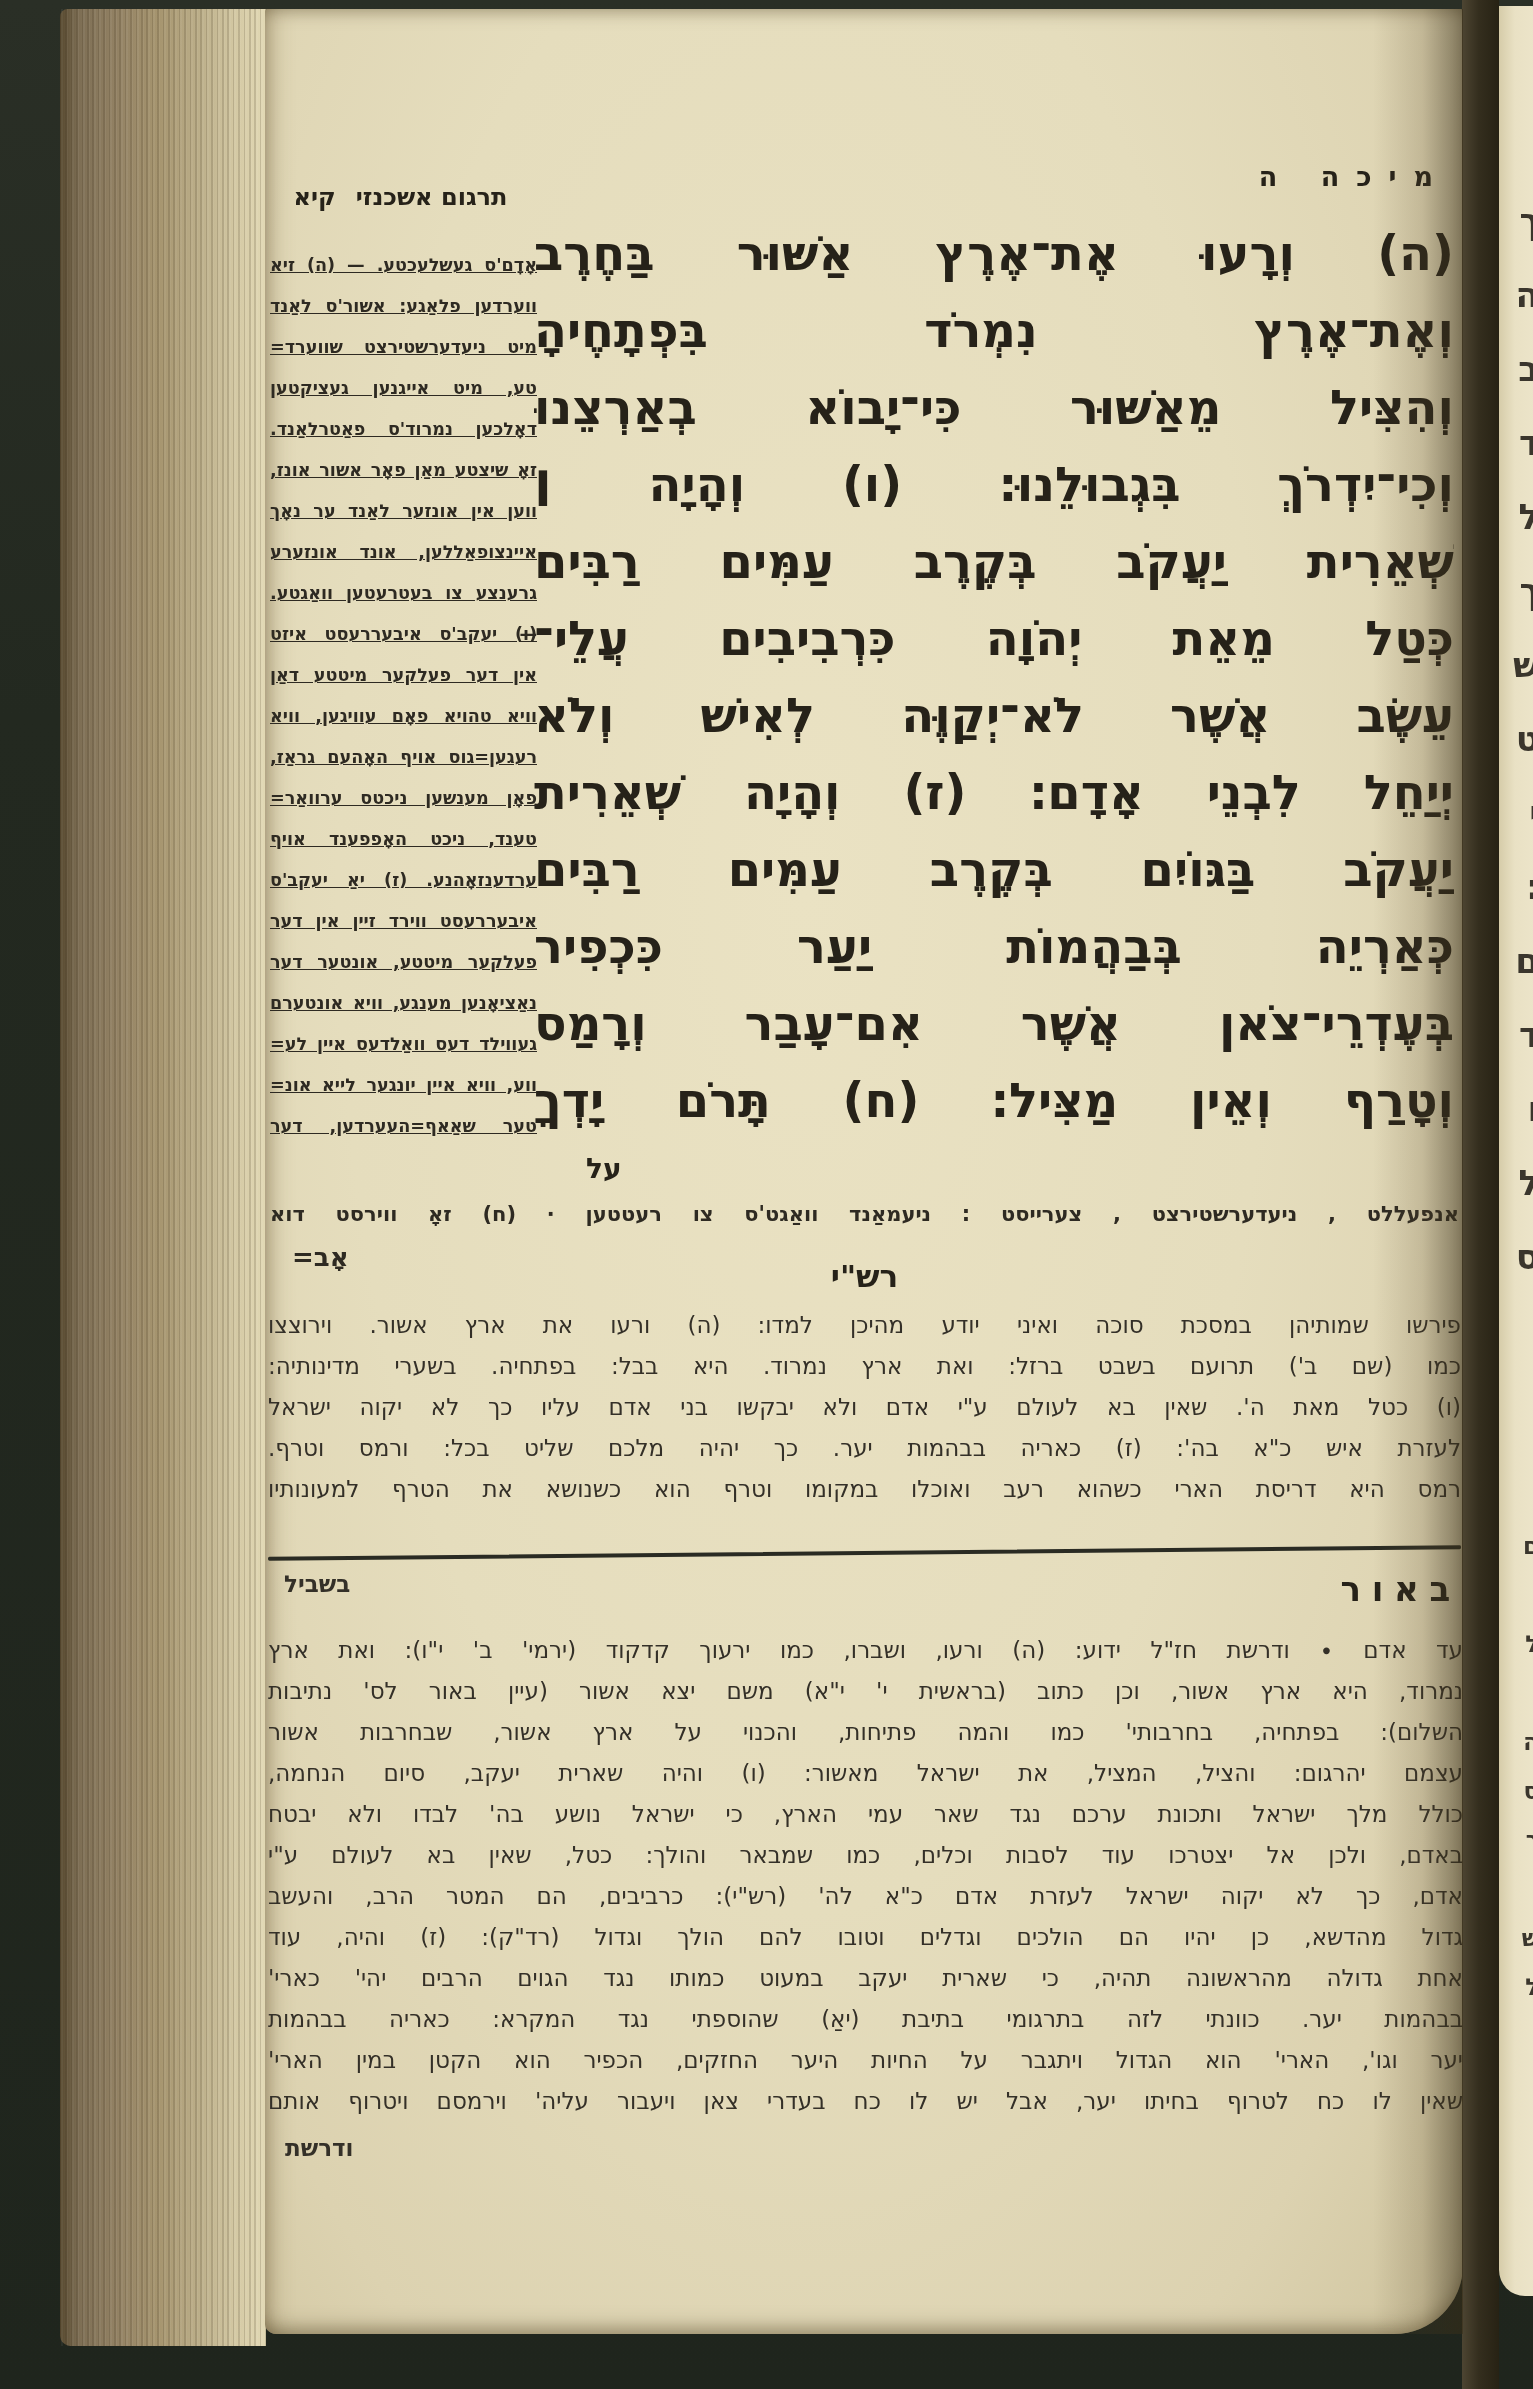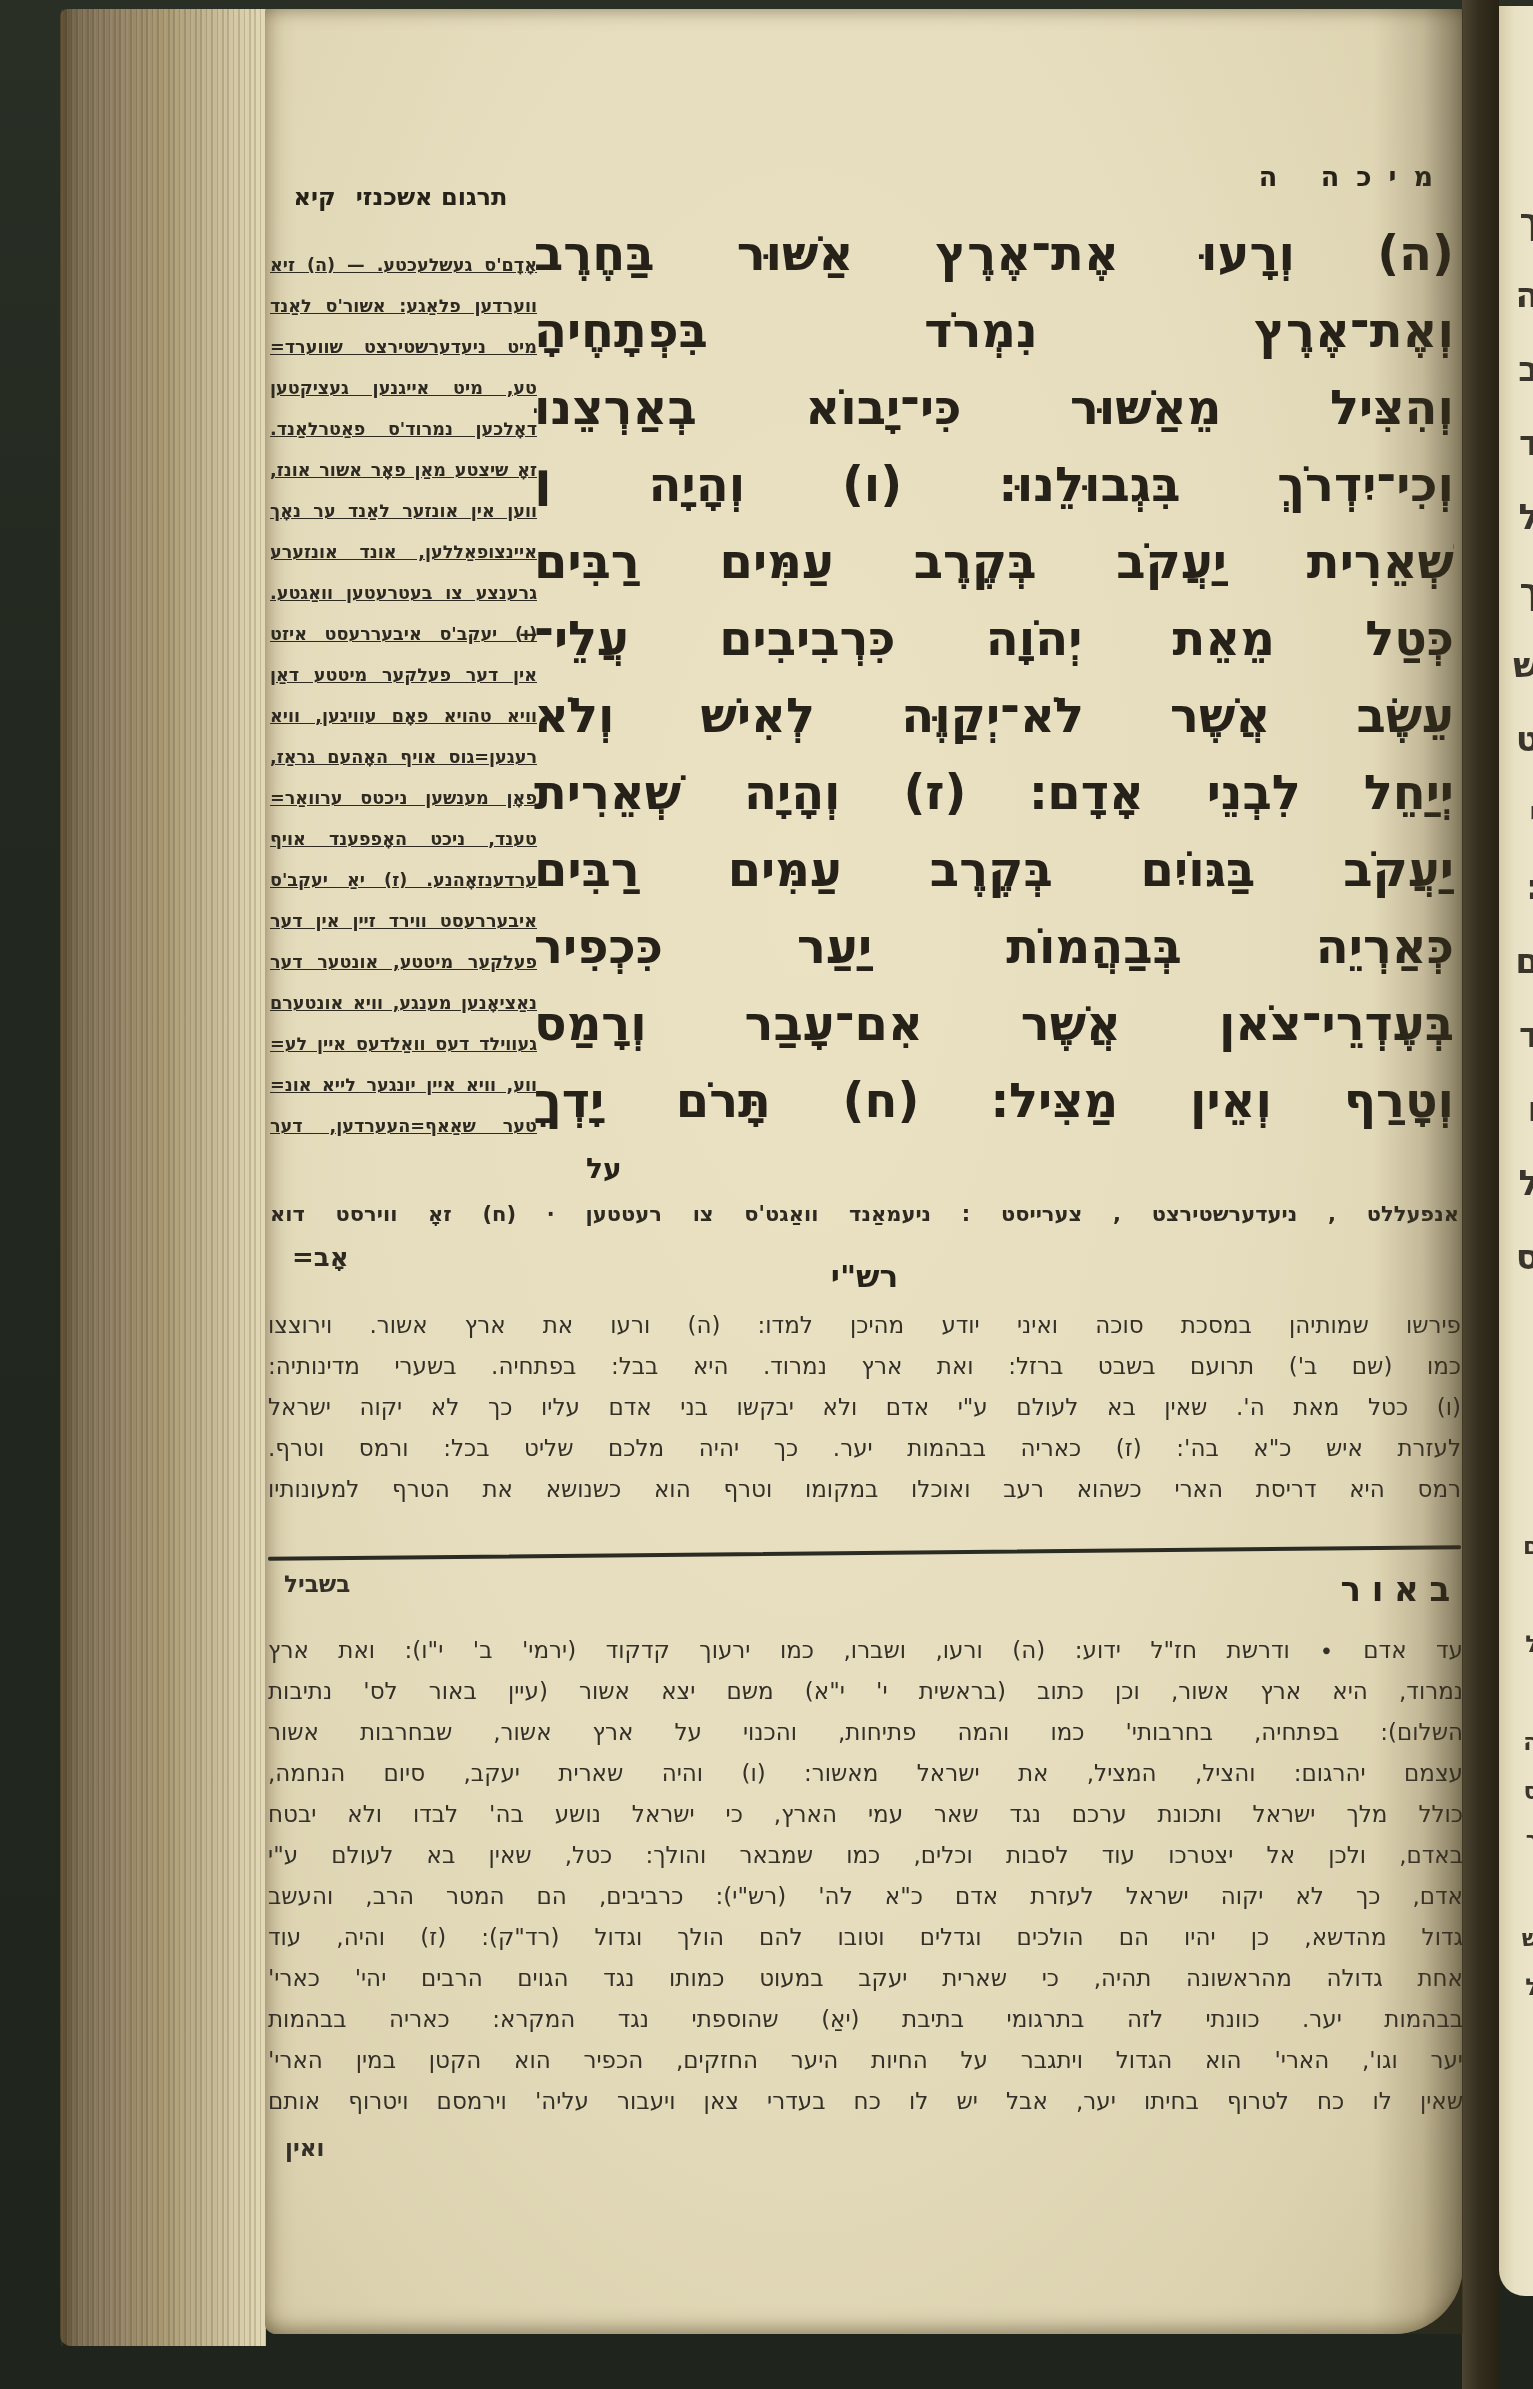--- a/index.html
+++ b/index.html
@@ -138,21 +138,21 @@
       <div class="ln">עצמם יהרגום: והציל, המציל, את ישראל מאשור: (ו) והיה שארית יעקב, סיום הנחמה,</div>
       <div class="ln">כולל מלך ישראל ותכונת ערכם נגד שאר עמי הארץ, כי ישראל נושע בה' לבדו ולא יבטח</div>
       <div class="ln">באדם, ולכן אל יצטרכו עוד לסבות וכלים, כמו שמבאר והולך: כטל, שאין בא לעולם ע"י</div>
       <div class="ln">אדם, כך לא יקוה ישראל לעזרת אדם כ"א לה' (רש"י): כרביבים, הם המטר הרב, והעשב</div>
       <div class="ln">גדול מהדשא, כן יהיו הם הולכים וגדלים וטובו להם הולך וגדול (רד"ק): (ז) והיה, עוד</div>
       <div class="ln">אחת גדולה מהראשונה תהיה, כי שארית יעקב במעוט כמותו נגד הגוים הרבים יהי' כארי'</div>
       <div class="ln">בבהמות יער. כוונתי לזה בתרגומי בתיבת (יאַ) שהוספתי נגד המקרא: כאריה בבהמות</div>
       <div class="ln">יער וגו', הארי' הוא הגדול ויתגבר על החיות היער החזקים, הכפיר הוא הקטן במין הארי'</div>
       <div class="ln">שאין לו כח לטרוף בחיתו יער, אבל יש לו כח בעדרי צאן ויעבור עליה' וירמסם ויטרוף אותם</div>
     </div>
-  <div class="tx catchword cw-biur">ואין</div>
+  <div class="tx catchword cw-biur">ודרשת</div>
 
   <div class="gutter-shade"></div>
   <div class="gutter"></div>
   <div class="page-right-sliver"></div>
   <div class="edge-col edge-upper">
       <div class="eg">ך</div>
       <div class="eg">ה</div>
       <div class="eg">ב</div>
       <div class="eg">ד</div>
       <div class="eg">ל</div>

